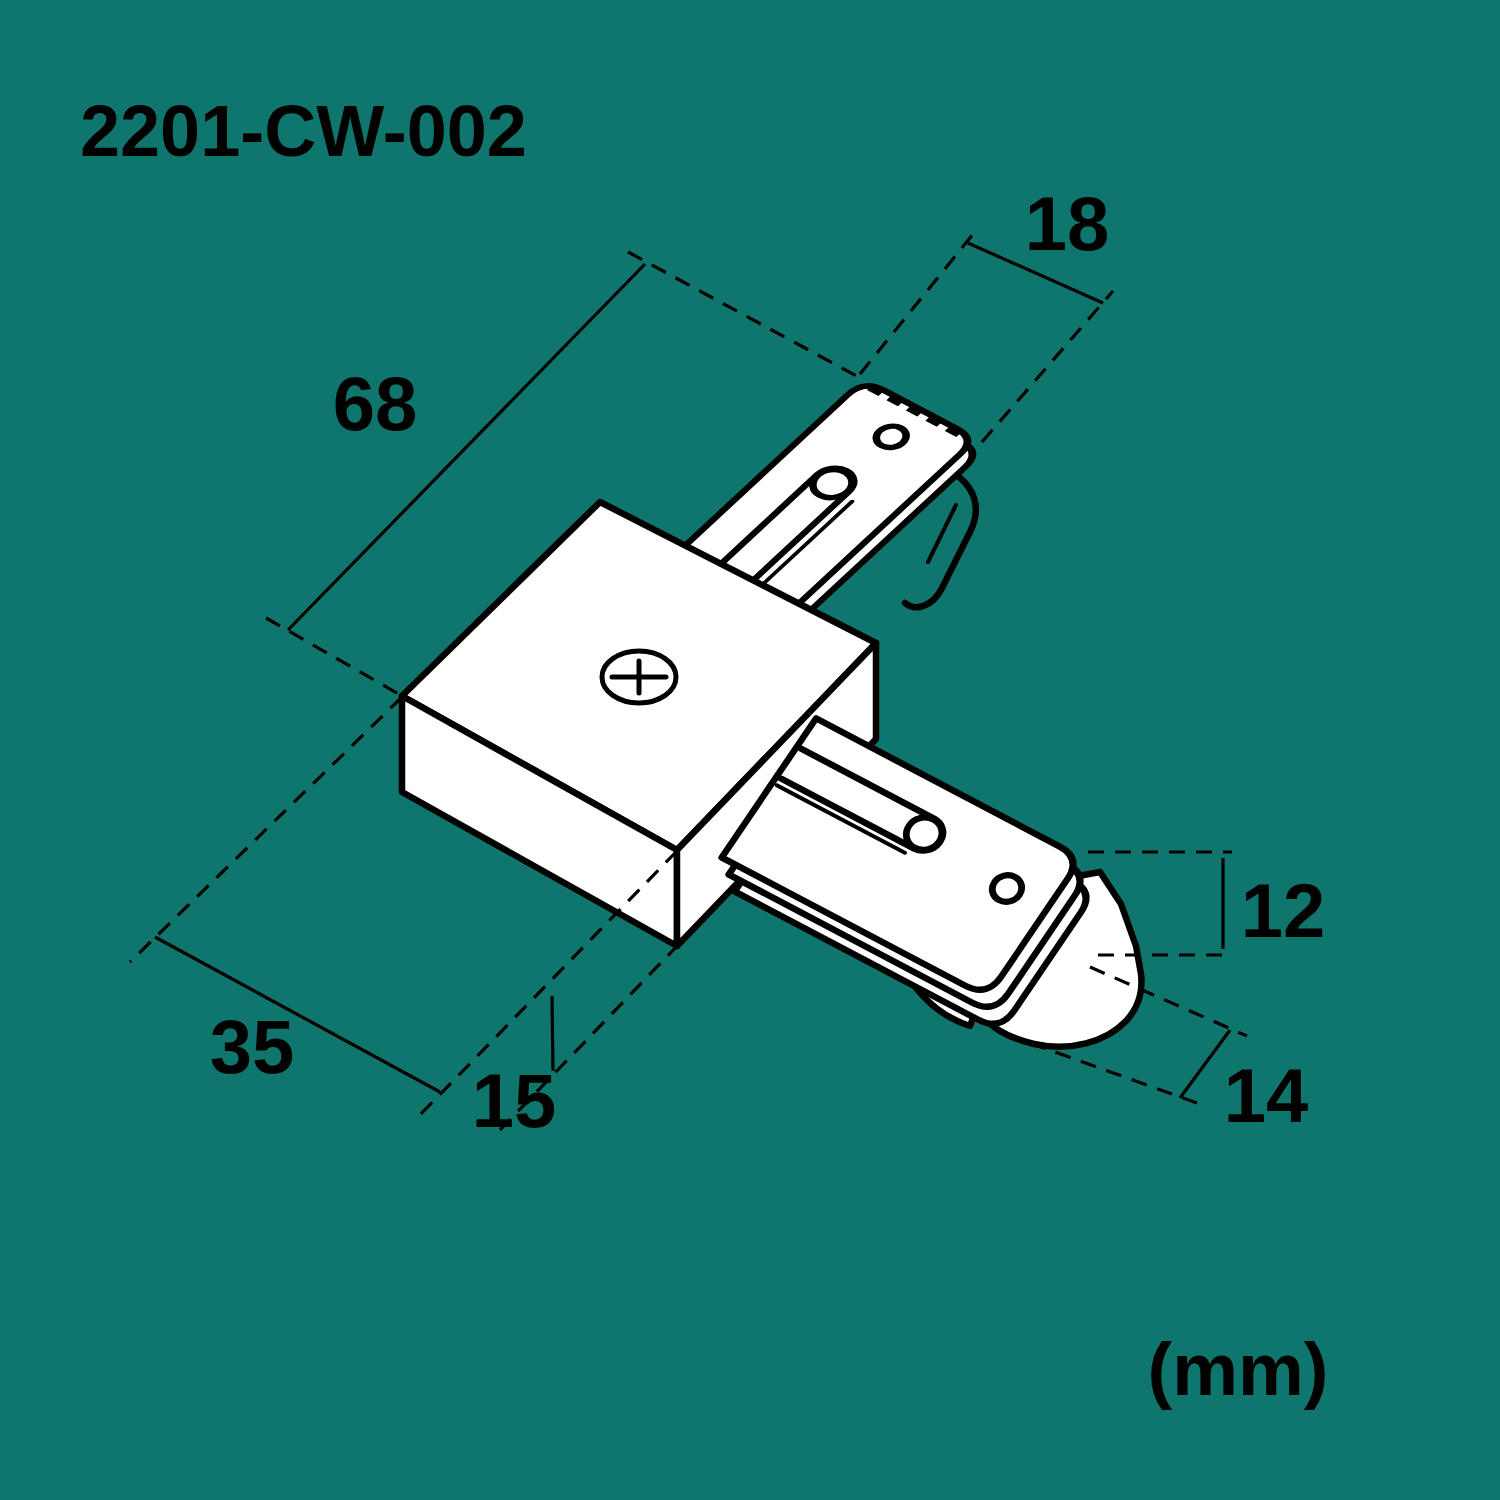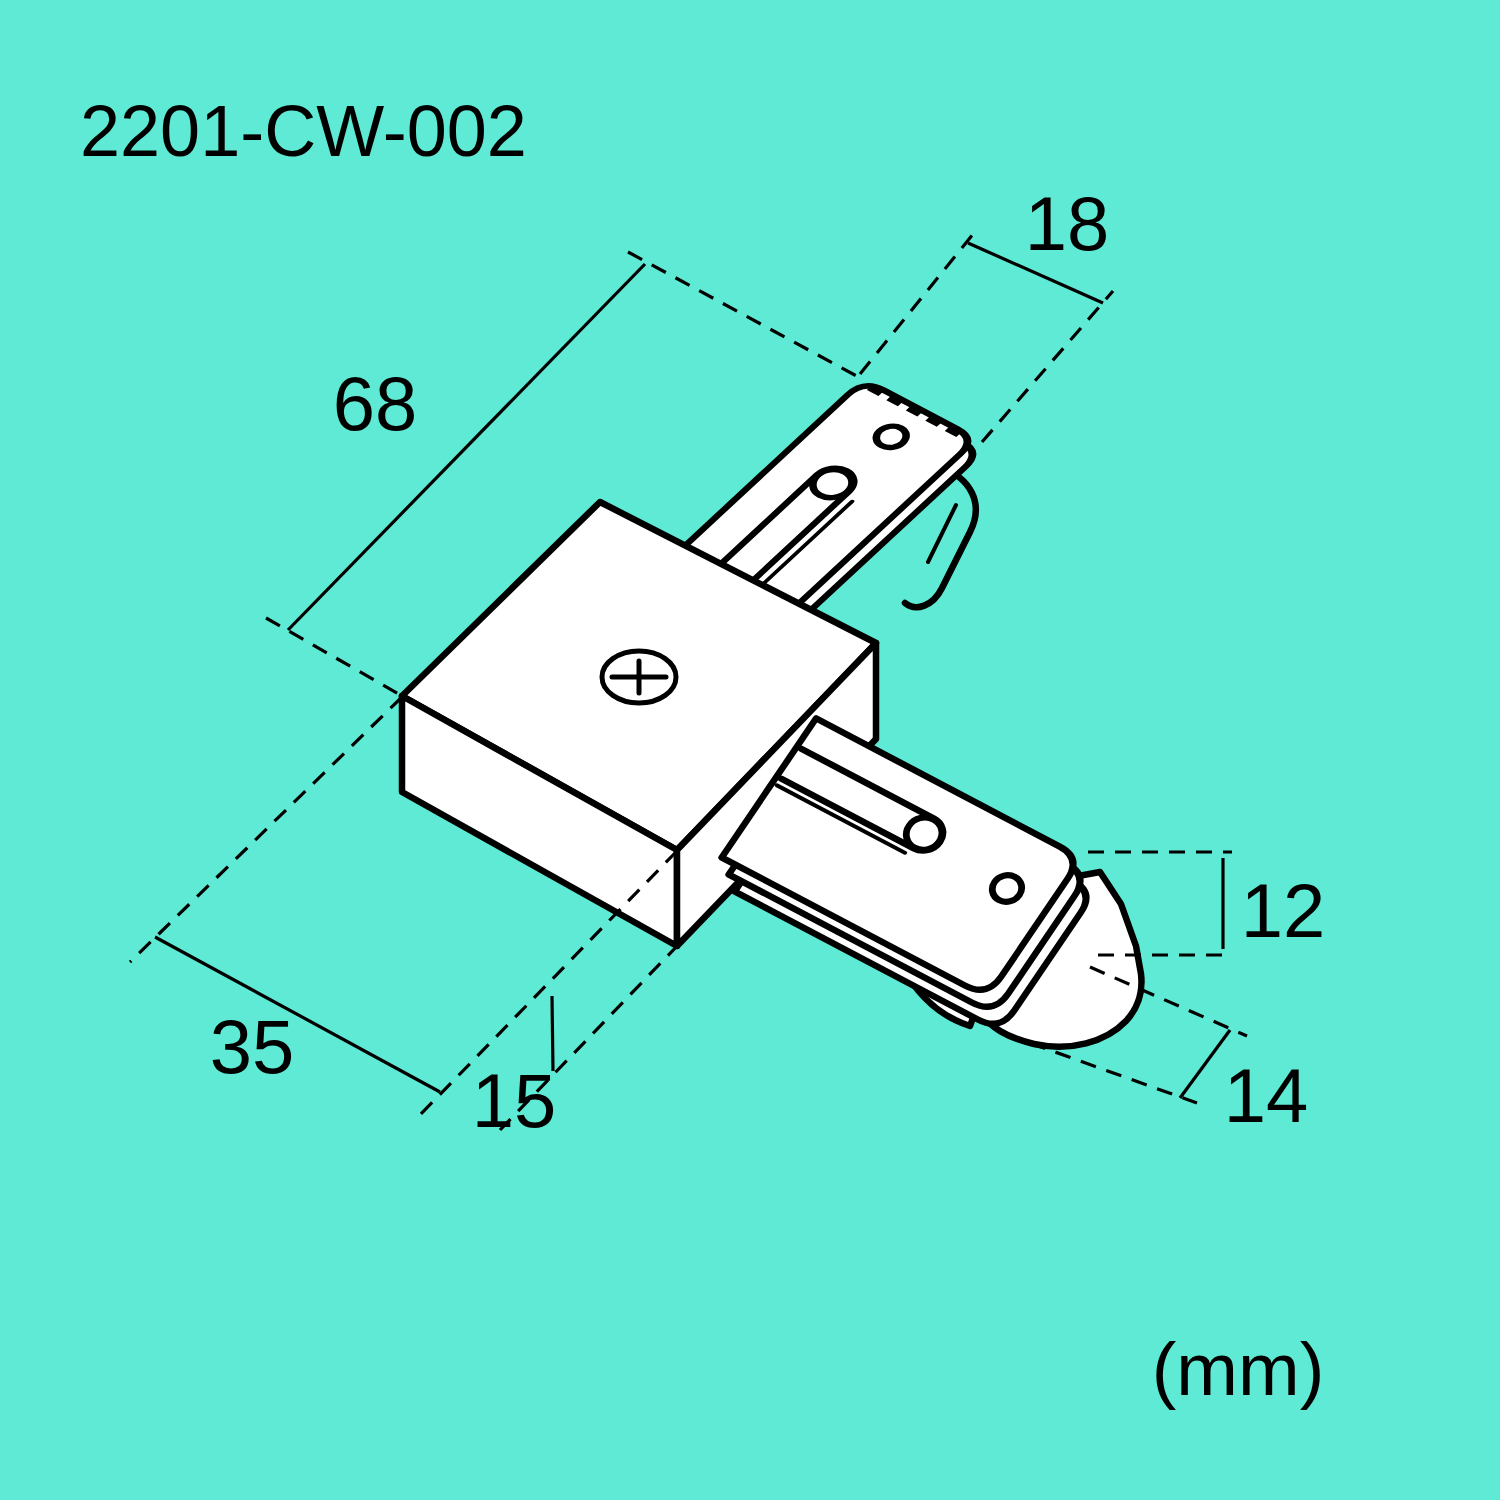--- a/index.html
+++ b/index.html
@@ -3,23 +3,24 @@
 <meta charset="utf-8">
 <style>
   html, body {
     margin: 0;
     padding: 0;
     background: #ffffff;
   }
   .page {
     width: 1500px;
     height: 1500px;
-    background: #5eead4;
+    background: #0f766e;
     position: relative;
     font-family: "Liberation Sans", sans-serif;
+    font-weight: bold;
   }
   svg { display: block; }
 
   .shape {
     fill: #ffffff;
     stroke: #000000;
     stroke-width: 6.5;
     stroke-linejoin: round;
     stroke-linecap: round;
   }

